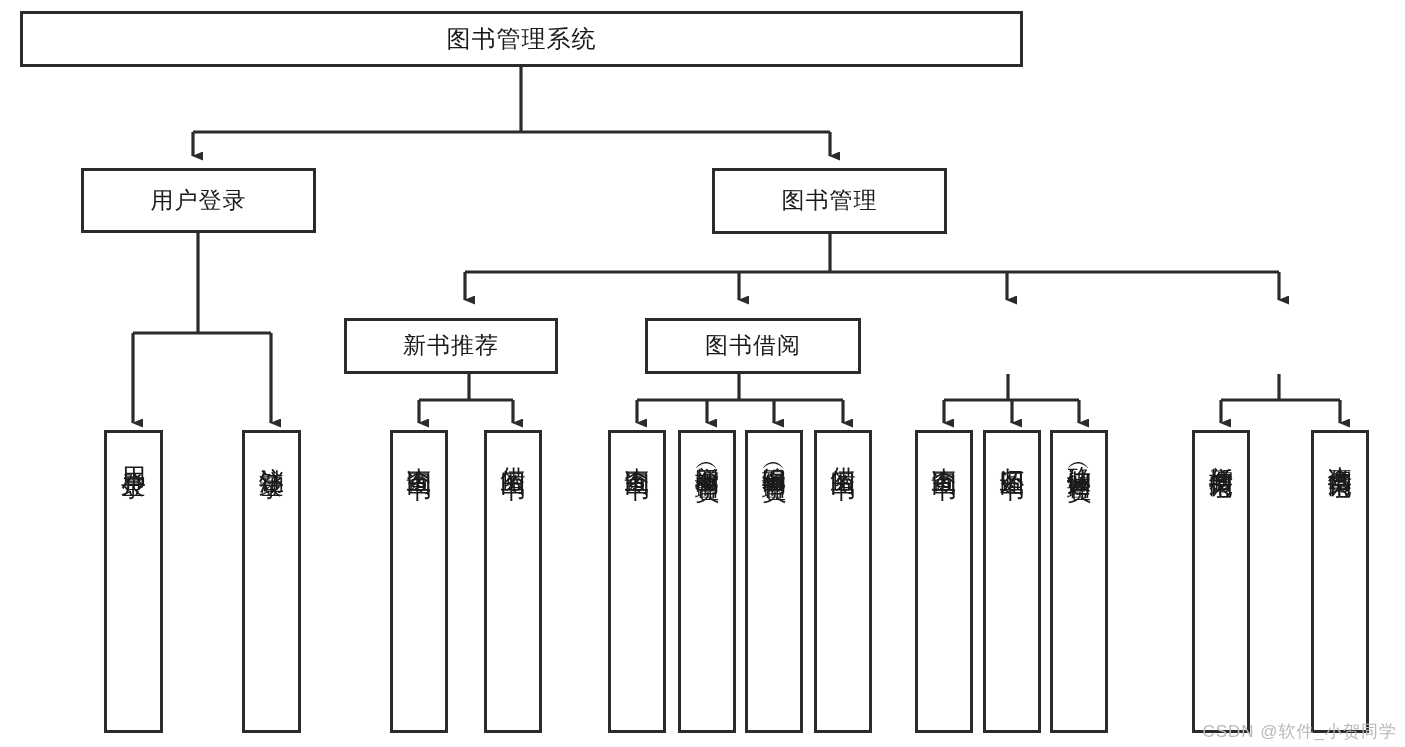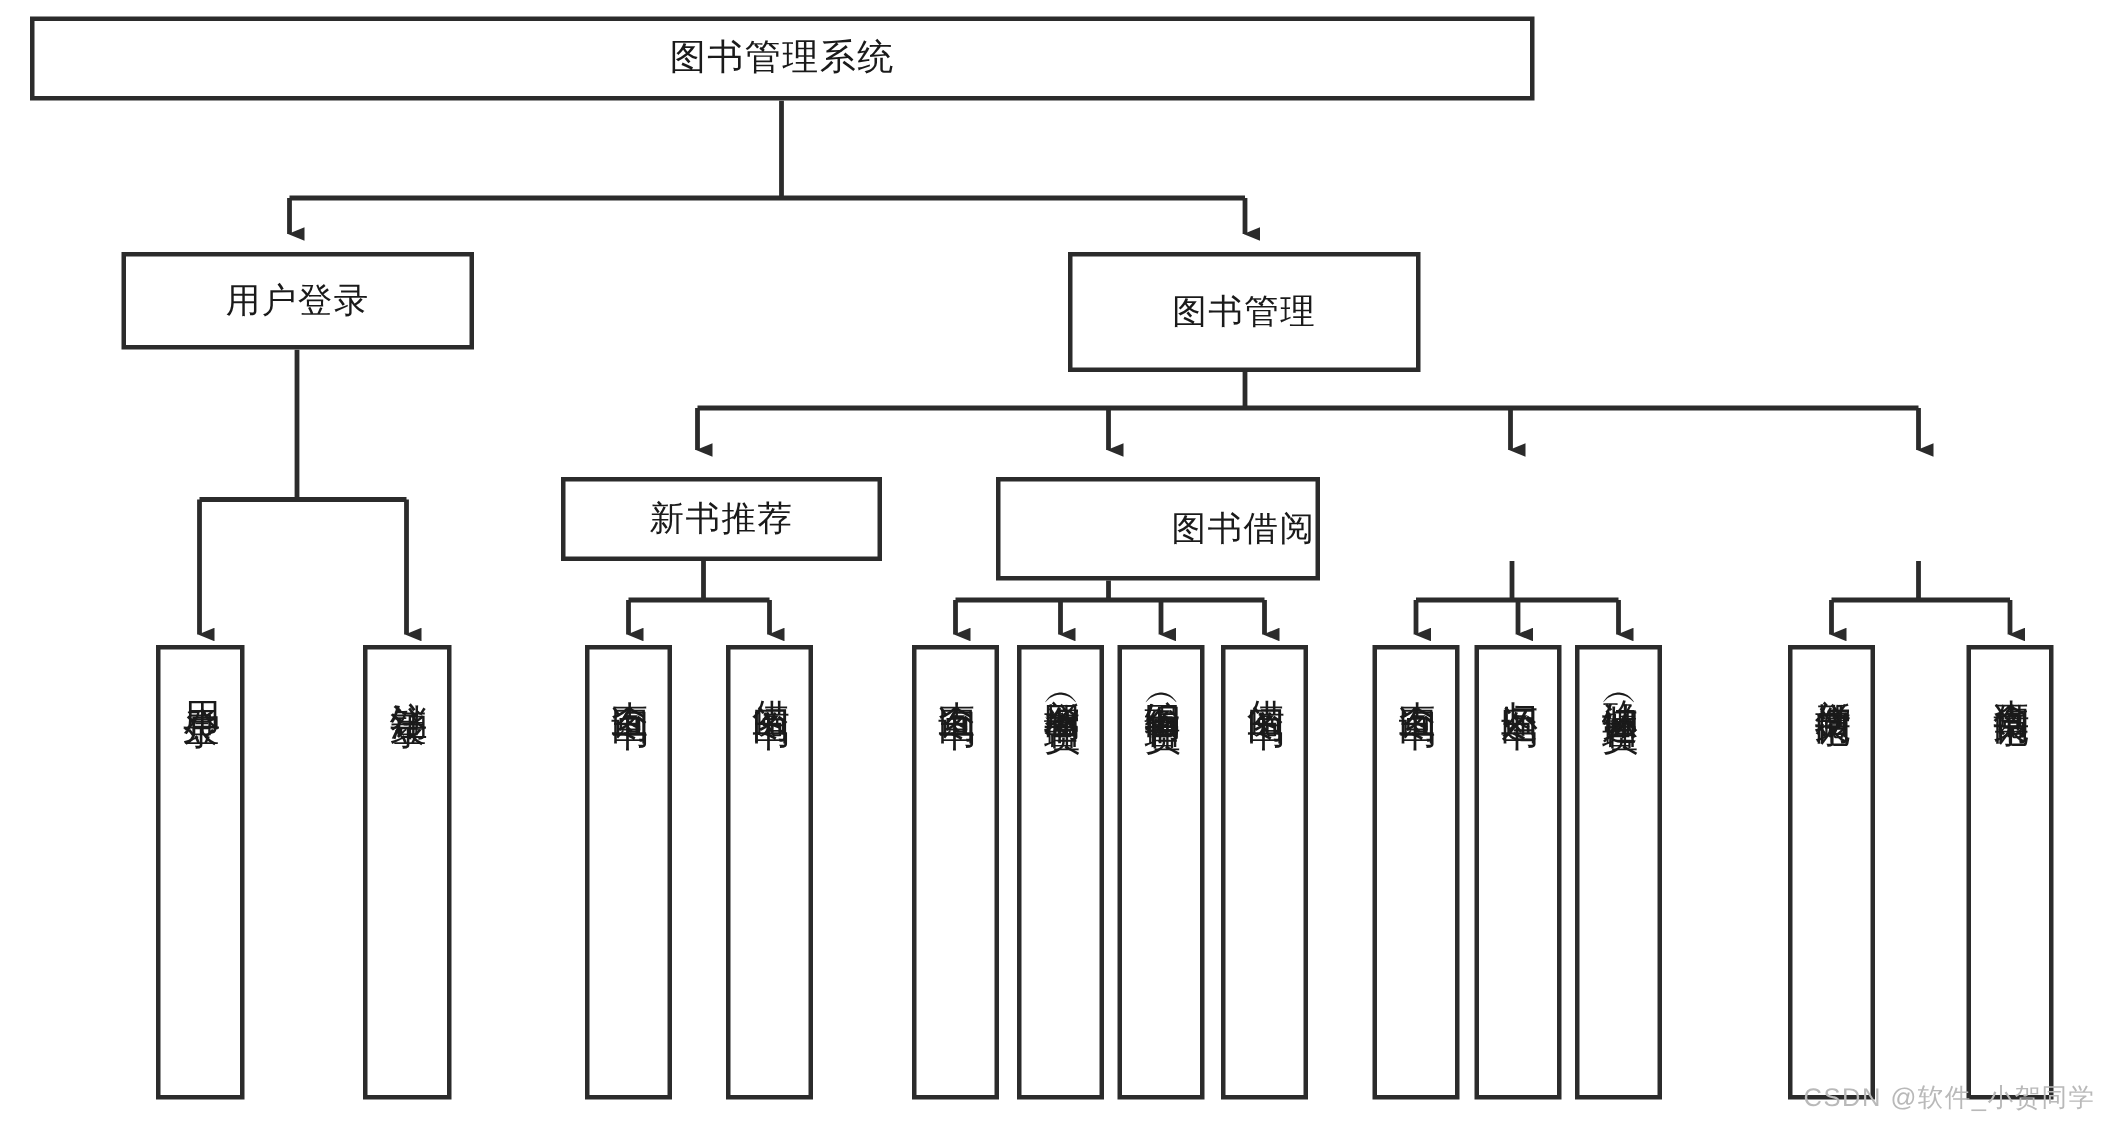--- a/index.html
+++ b/index.html
@@ -107,28 +107,28 @@
     </g>
   </svg>
 
   <div class="node h-node root" style="left:20px;top:11px;width:1003px;height:56px;">
     <span class="lbl">图书管理系统</span>
   </div>
 
   <div class="node h-node" style="left:81px;top:168px;width:235px;height:65px;">
     <span class="lbl">用户登录</span>
   </div>
-  <div class="node h-node" style="left:712px;top:168px;width:235px;height:80px;">
+  <div class="node h-node" style="left:712px;top:168px;width:235px;height:66px;">
     <span class="lbl">图书管理</span>
   </div>
 
-  <div class="node h-node" style="left:374px;top:318px;width:214px;height:56px;">
+  <div class="node h-node" style="left:344px;top:318px;width:214px;height:56px;">
     <span class="lbl">新书推荐</span>
   </div>
-  <div class="node h-node" style="left:664px;top:318px;width:216px;height:69px;justify-content:flex-end;">
+  <div class="node h-node" style="left:645px;top:318px;width:216px;height:56px;">
     <span class="lbl">图书借阅</span>
   </div>
 
   <div class="node v-node" style="left:104px;top:430px;width:59px;height:303px;">
     <span class="lbl">用户登录</span>
   </div>
   <div class="node v-node" style="left:242px;top:430px;width:59px;height:303px;">
     <span class="lbl">注销登录</span>
   </div>
 

